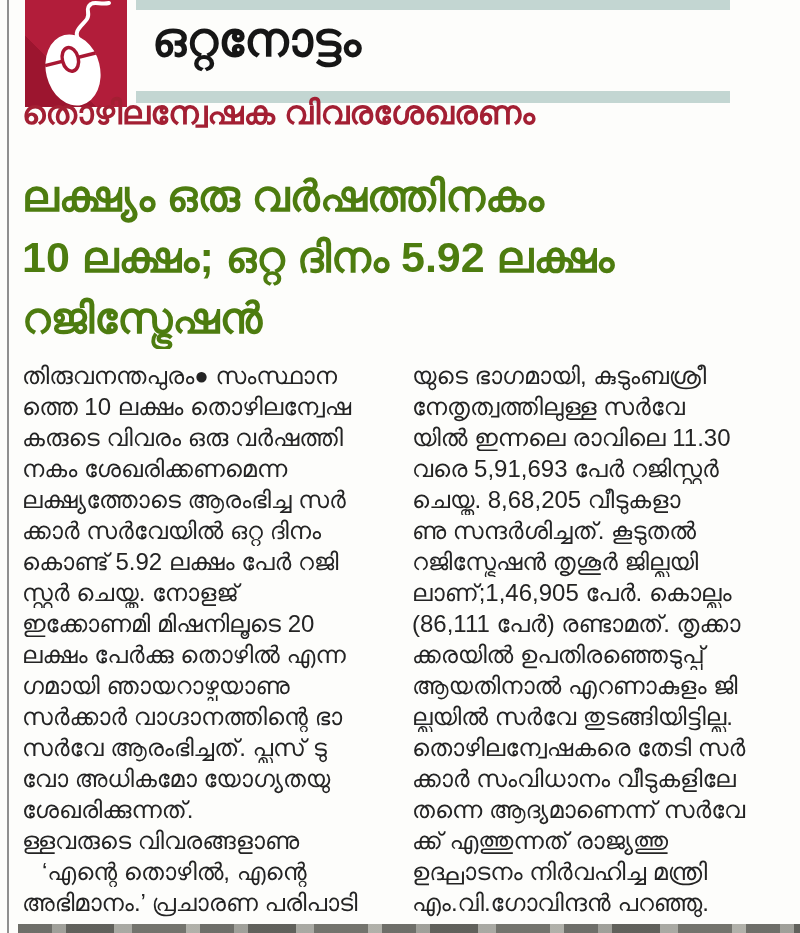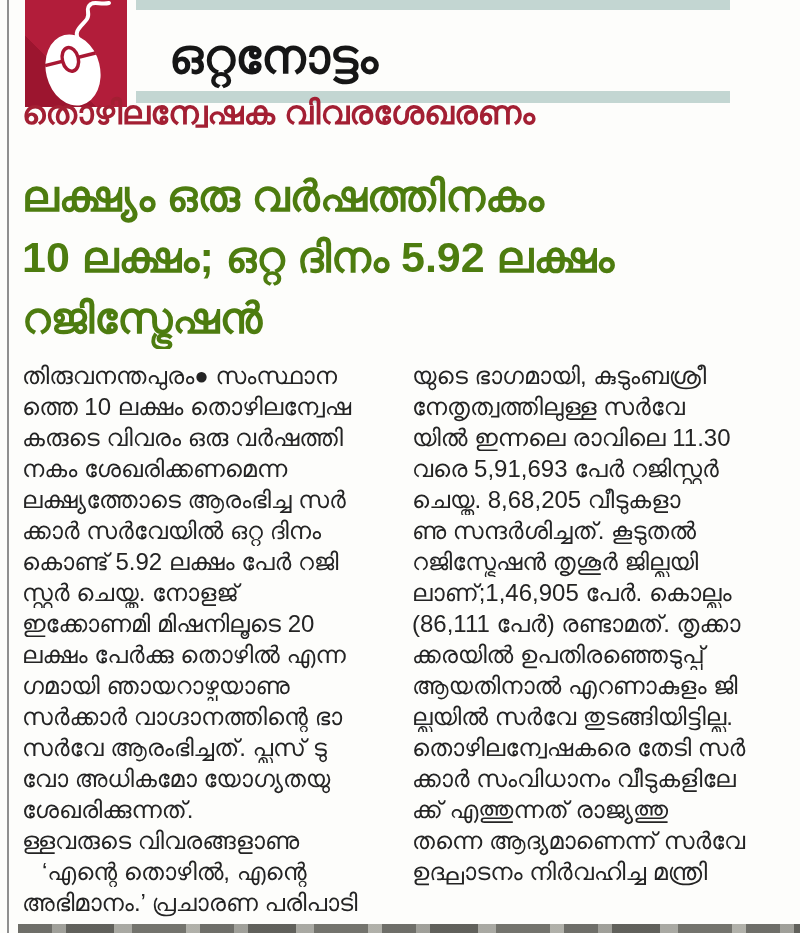--- a/index.html
+++ b/index.html
@@ -15,21 +15,21 @@
   
   .logo{
     position:absolute;left:25px;top:0;width:102px;height:107px;
     background:linear-gradient(45deg,#9c152f 34%,#b21d3a 34%);
   }
   .logo svg{position:absolute;left:0;top:0;}
   .teal-bar{position:absolute;background:#c3d6d2;}
   .teal-top{left:136px;top:0;width:594px;height:10px;}
   .teal-bottom{left:136px;top:91px;width:594px;height:12px;}
   .mast-title{
-    position:absolute;left:152px;top:12px;margin:17px;
+    position:absolute;left:152px;top:12px;margin:0;
     font-size:48px;font-weight:bold;color:#161616;letter-spacing:0px;
   }
   
   .kicker{
     position:absolute;left:22px;top:94px;width:760px;
     font-size:33px;font-weight:bold;color:#a31f33;
   }
   .headline{
     position:absolute;left:22px;top:166px;width:766px;margin:0;
     font-size:43px;font-weight:bold;color:#4d7c0f;line-height:61px;
@@ -110,21 +110,22 @@
         <div class="line">ചെയ്തു. 8,68,205 വീടുകളാ</div>
         <div class="line">ണു സന്ദർശിച്ചത്. കൂടുതൽ</div>
         <div class="line">റജിസ്ട്രേഷൻ തൃശൂർ ജില്ലയി</div>
         <div class="line">ലാണ്;1,46,905 പേർ. കൊല്ലം</div>
         <div class="line">(86,111 പേർ) രണ്ടാമത്. തൃക്കാ</div>
         <div class="line">ക്കരയിൽ ഉപതിരഞ്ഞെടുപ്പ്</div>
         <div class="line">ആയതിനാൽ എറണാകുളം ജി</div>
         <div class="line">ല്ലയിൽ സർവേ തുടങ്ങിയിട്ടില്ല.</div>
         <div class="line">തൊഴിലന്വേഷകരെ തേടി സർ</div>
         <div class="line">ക്കാർ സംവിധാനം വീടുകളിലേ</div>
+        <div class="line">തന്നെ ആദ്യമാണെന്ന് സർവേ</div>
         <div class="line">ക്ക് എത്തുന്നത് രാജ്യത്തു</div>
-        <div class="line">തന്നെ ആദ്യമാണെന്ന് സർവേ</div>
         <div class="line">ഉദ്ഘാടനം നിർവഹിച്ച മന്ത്രി</div>
+        <div class="line">എം.വി.ഗോവിന്ദൻ പറഞ്ഞു.</div>
       </div>
   </div>
 
   <div class="bottom-strip"></div>
 
 </div>
 
 </body></html>

